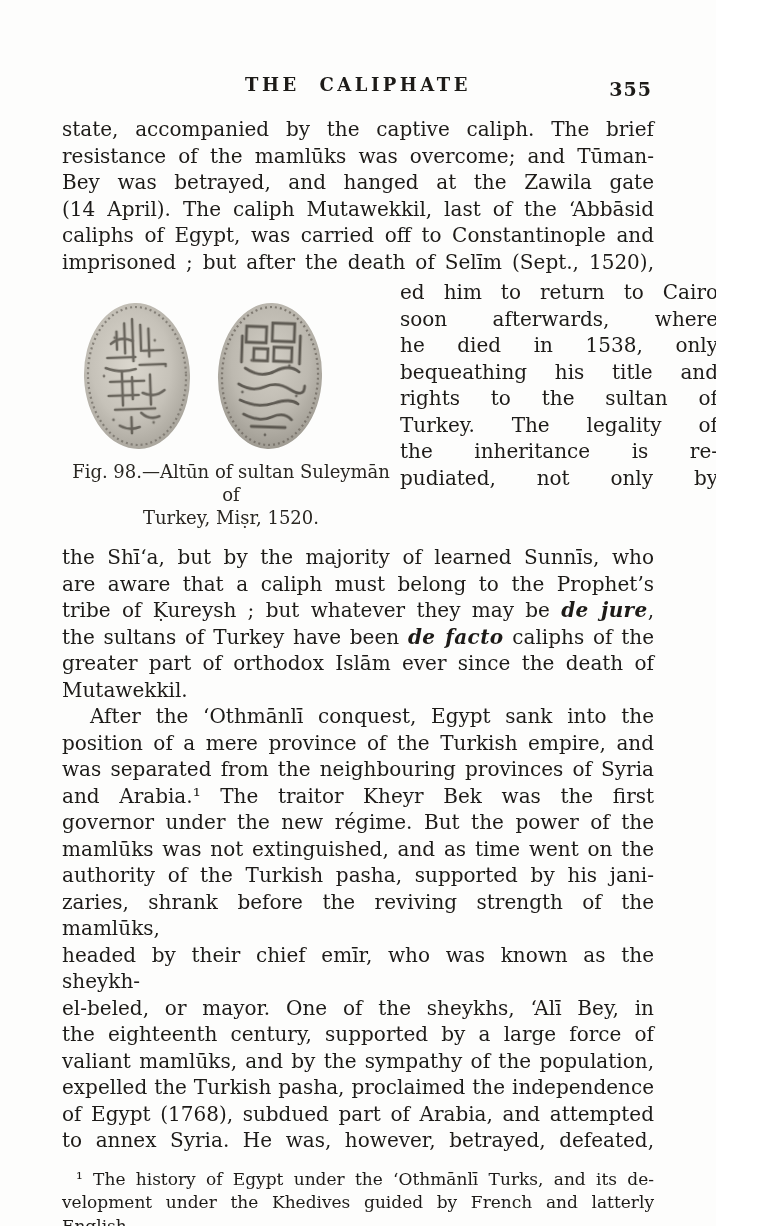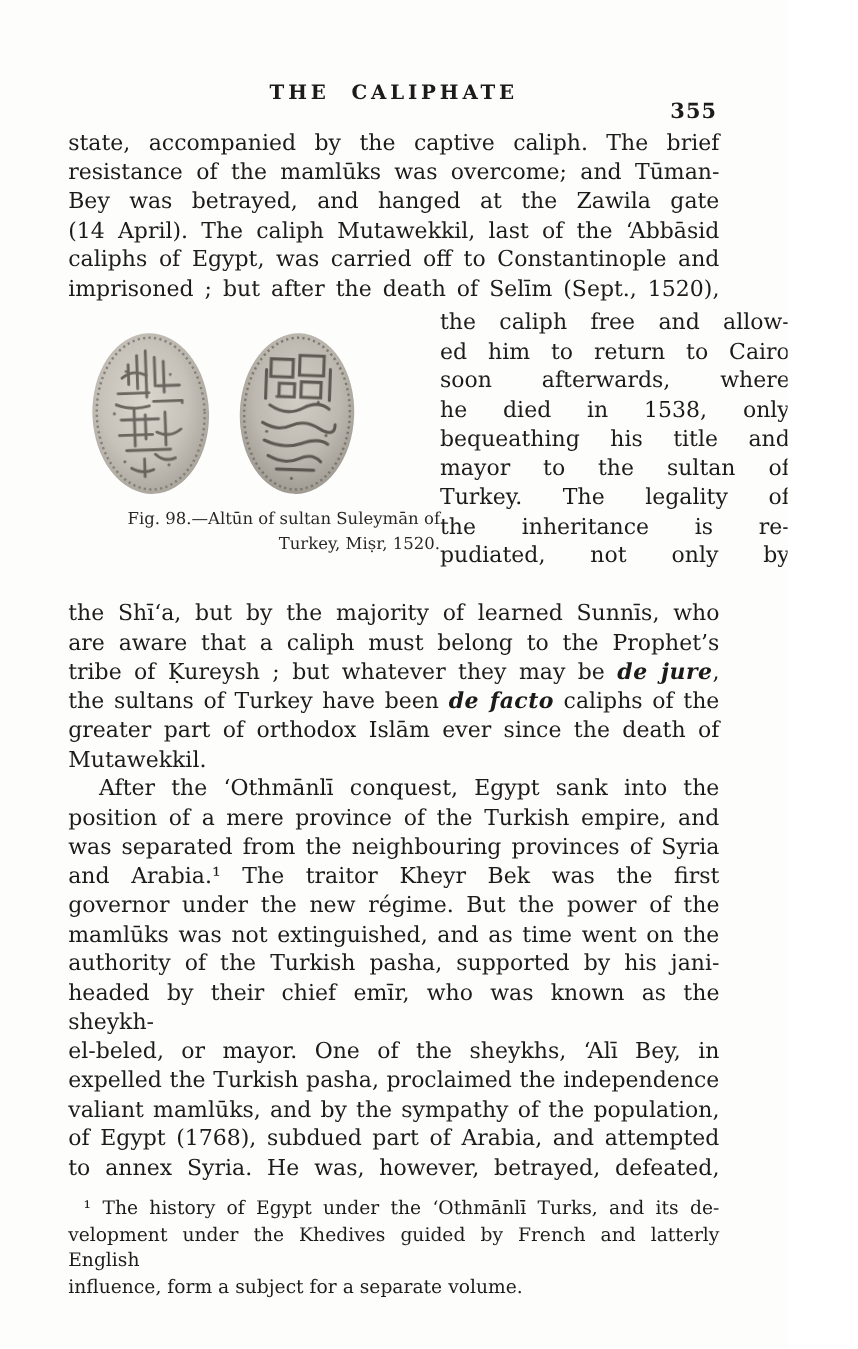--- a/index.html
+++ b/index.html
@@ -29,21 +29,21 @@
   .running-title{
     display:inline-block;
     font-size:18px;
     font-weight:bold;
     letter-spacing:3.5px;
     word-spacing:10px;
     color:var(--ink);
   }
   .page-number{
     position:absolute;
-    right:2px;top:16px;
+    right:2px;top:4px;
     font-size:19px;
     font-weight:bold;
     letter-spacing:1px;
   }
   .body-text{margin-top:16px;}
   .lines .line{
     font-size:20px;
     line-height:26.5px;
     text-align:justify;
     text-align-last:justify;
@@ -72,22 +72,22 @@
     flex:0 0 338px;
   }
   .coins{
     display:flex;
     gap:23px;
     padding-left:20px;
     margin-top:22px;
   }
   .figure-caption{
     margin-top:9px;
-    text-align:right;
-    font-size:15px;
+    text-align:center;
+    font-size:18px;
     line-height:23px;
     color:var(--ink-soft);
   }
   .side-column{
     width:318px;
     flex:0 0 318px;
   }
   .side-column .line{
     line-height:26.5px;
   }
@@ -216,26 +216,25 @@
             </svg>
 
           </div>
           <div class="figure-caption">
             <div>Fig. 98.—Altūn of sultan Suleymān of</div>
             <div>Turkey, Miṣr, 1520.</div>
           </div>
         </div>
 
         <div class="side-column lines">
-            <div class="line">the caliph free and allow-</div>
             <div class="line">ed him to return to Cairo</div>
             <div class="line">soon afterwards, where</div>
             <div class="line">he died in 1538, only</div>
             <div class="line">bequeathing his title and</div>
-            <div class="line">mayor to the sultan of</div>
+            <div class="line">rights to the sultan of</div>
             <div class="line">Turkey. The legality of</div>
             <div class="line">the inheritance is re-</div>
             <div class="line">pudiated, not only by</div>
           </div>
       </div>
 
       <div class="lines end-left">
           <div class="line">the Shī‘a, but by the majority of learned Sunnīs, who</div>
           <div class="line">are aware that a caliph must belong to the Prophet’s</div>
           <div class="line">tribe of Ḳureysh ; but whatever they may be <i>de jure</i>,</div>
@@ -245,24 +244,26 @@
         </div>
 
       <div class="lines para2">
           <div class="line">After the ‘Othmānlī conquest, Egypt sank into the</div>
           <div class="line">position of a mere province of the Turkish empire, and</div>
           <div class="line">was separated from the neighbouring provinces of Syria</div>
           <div class="line">and Arabia.¹ The traitor Kheyr Bek was the first</div>
           <div class="line">governor under the new régime. But the power of the</div>
           <div class="line">mamlūks was not extinguished, and as time went on the</div>
           <div class="line">authority of the Turkish pasha, supported by his jani-</div>
+          <div class="line">zaries, shrank before the reviving strength of the mamlūks,</div>
           <div class="line">headed by their chief emīr, who was known as the sheykh-</div>
           <div class="line">el-beled, or mayor. One of the sheykhs, ‘Alī Bey, in</div>
+          <div class="line">the eighteenth century, supported by a large force of</div>
+          <div class="line">valiant mamlūks, and by the sympathy of the population,</div>
           <div class="line">expelled the Turkish pasha, proclaimed the independence</div>
-          <div class="line">valiant mamlūks, and by the sympathy of the population,</div>
           <div class="line">of Egypt (1768), subdued part of Arabia, and attempted</div>
           <div class="line">to annex Syria. He was, however, betrayed, defeated,</div>
         </div>
 
       <div class="lines footnote end-left">
           <div class="line">¹ The history of Egypt under the ‘Othmānlī Turks, and its de-</div>
           <div class="line">velopment under the Khedives guided by French and latterly English</div>
           <div class="line">influence, form a subject for a separate volume.</div>
         </div>
 

